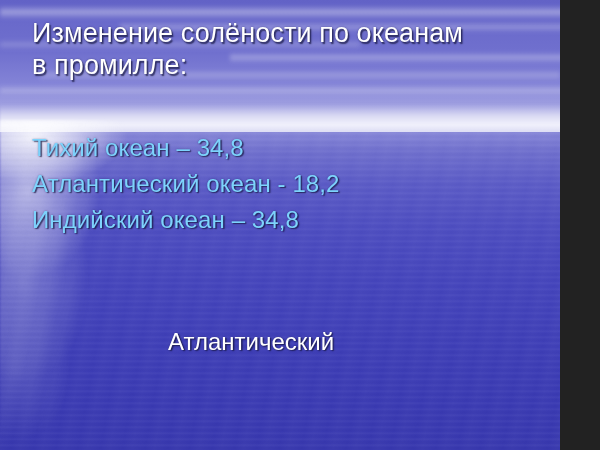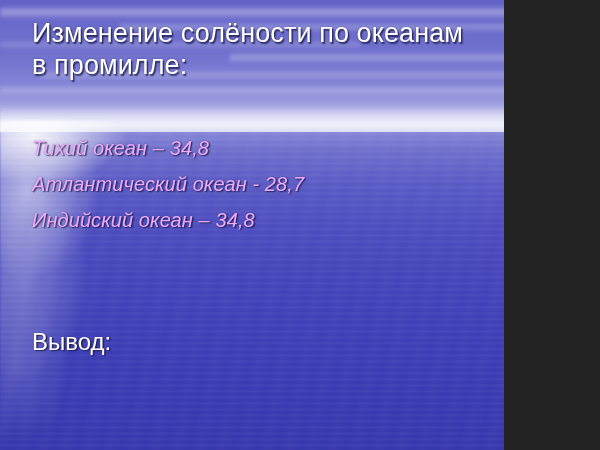--- a/index.html
+++ b/index.html
@@ -3,21 +3,21 @@
 <meta charset="utf-8">
 <title>Slide</title>
 <style>
   html, body {
     margin: 0;
     padding: 0;
     background: #222;
   }
   #slide {
     position: relative;
-    width: 504px;
+    width: 560px;
     height: 450px;
     overflow: hidden;
     font-family: "Liberation Sans", "DejaVu Sans", sans-serif;
     background: #3a3ab4;
     user-select: none;
   }
 
   
   .bg-layer {
     position: absolute;
@@ -150,30 +150,29 @@
     white-space: pre-line;
   }
 
   .body-list {
     position: absolute;
     left: 32px;
     top: 130px;
     width: 548px;
   }
   .body-line {
-    color: #f0abfc;
-    font-size: 20px;
+    color: #7dd3fc;
+    font-size: 24px;
     line-height: 36px;
     font-weight: 400;
     letter-spacing: .1px;
     white-space: nowrap;
     text-shadow:
       1.4px 1.4px 1.3px rgba(20,20,60,0.75),
       0 0 2px rgba(30,30,80,0.40);
-    font-style: italic;
   }
 
   .conclusion {
     position: absolute;
     left: 32px;
     top: 322px;
     width: 548px;
   }
   .conclusion-row {
     display: flex;
@@ -203,24 +202,26 @@
   <div class="bg-layer bg-glint"></div>
   <div class="bg-layer bg-ripples"></div>
 
   <div class="content">
 
     <div class="slide-title">Изменение солёности по океанам
 в промилле:</div>
 
     <div class="body-list">
       <div class="body-line">Тихий океан – 34,8</div>
-      <div class="body-line">Атлантический океан - 28,7</div>
+      <div class="body-line">Атлантический океан - 18,2</div>
       <div class="body-line">Индийский океан – 34,8</div>
     </div>
 
     <div class="conclusion">
       <div class="conclusion-row">
-        <span class="conclusion-label">Вывод:</span>
+      </div>
+      <div class="conclusion-row indent">
+        <span class="conclusion-value">Атлантический</span>
       </div>
     </div>
 
   </div>
 </div>
 
 </body></html>

